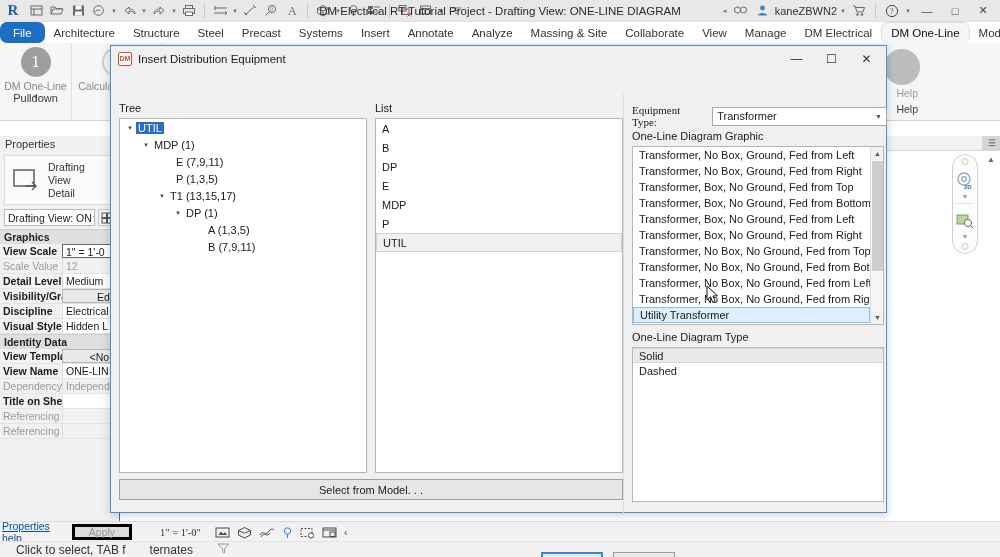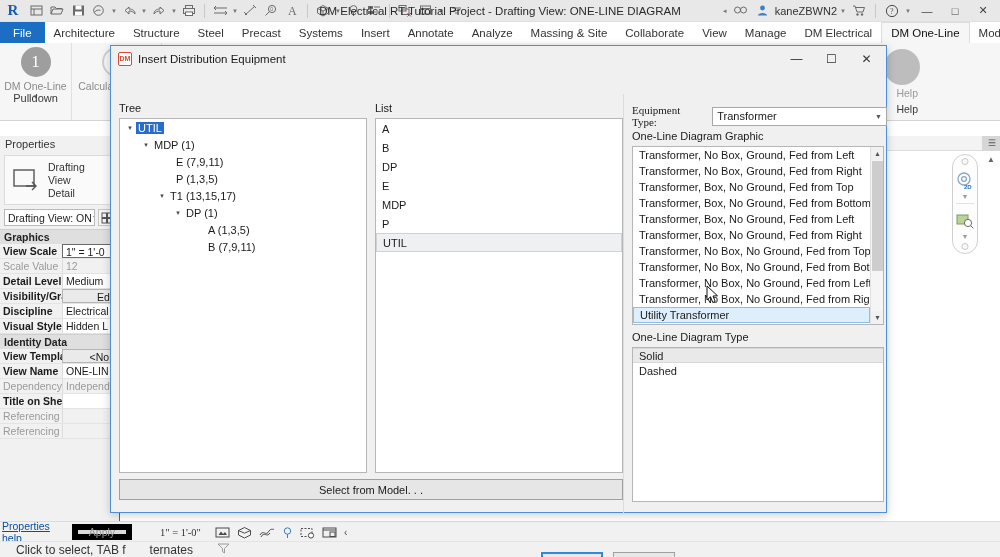--- a/index.html
+++ b/index.html
@@ -50,20 +50,21 @@
 
   
   .ribbon-tabs {
     position: absolute; top: 22px; left: 0; width: 1000px; height: 21px;
     background: #ffffff; display: flex; align-items: stretch;
     font-size: 11.5px;
   }
   .tab {
     padding: 0 9px; display: flex; align-items: center; color: #333;
     white-space: nowrap;
+    border-radius: 7px;
   }
   .tab.file {
     background: #1b6ec2; color: #fff; padding: 0 13px;
   }
   .tab.active {
     background: #f6f6f6; border: 1px solid #dcdcdc; border-bottom: none;
     color: #111;
   }
 
   
@@ -208,21 +209,21 @@
   }
   .status-top {
     position: absolute; top: 0; left: 0; right: 0; height: 20px;
     display: flex; align-items: center; background: #f1f1f1;
   }
   .props-help {
     width: 72px; padding-left: 2px; color: #0a4fa0;
     text-decoration: underline; font-size: 10.5px;
   }
   .apply-btn {
-    width: 60px; height: 16px; background: #dcdcdc; border: 6px solid #000000;
+    width: 60px; height: 16px; background: #dcdcdc; border: 3px solid #000000;
     color: #989898; font-size: 10.5px; display: flex;
     align-items: center; justify-content: center;
   }
   .status-scale {
     margin-left: 28px; font-size: 10.5px; color: #333;
     font-family: "Liberation Serif", serif;
   }
   .status-icons { display: flex; align-items: center; gap: 7px; margin-left: 14px; }
   .sbi { color: #4a4a4a; display: flex; align-items: center; }
   .status-bot {

